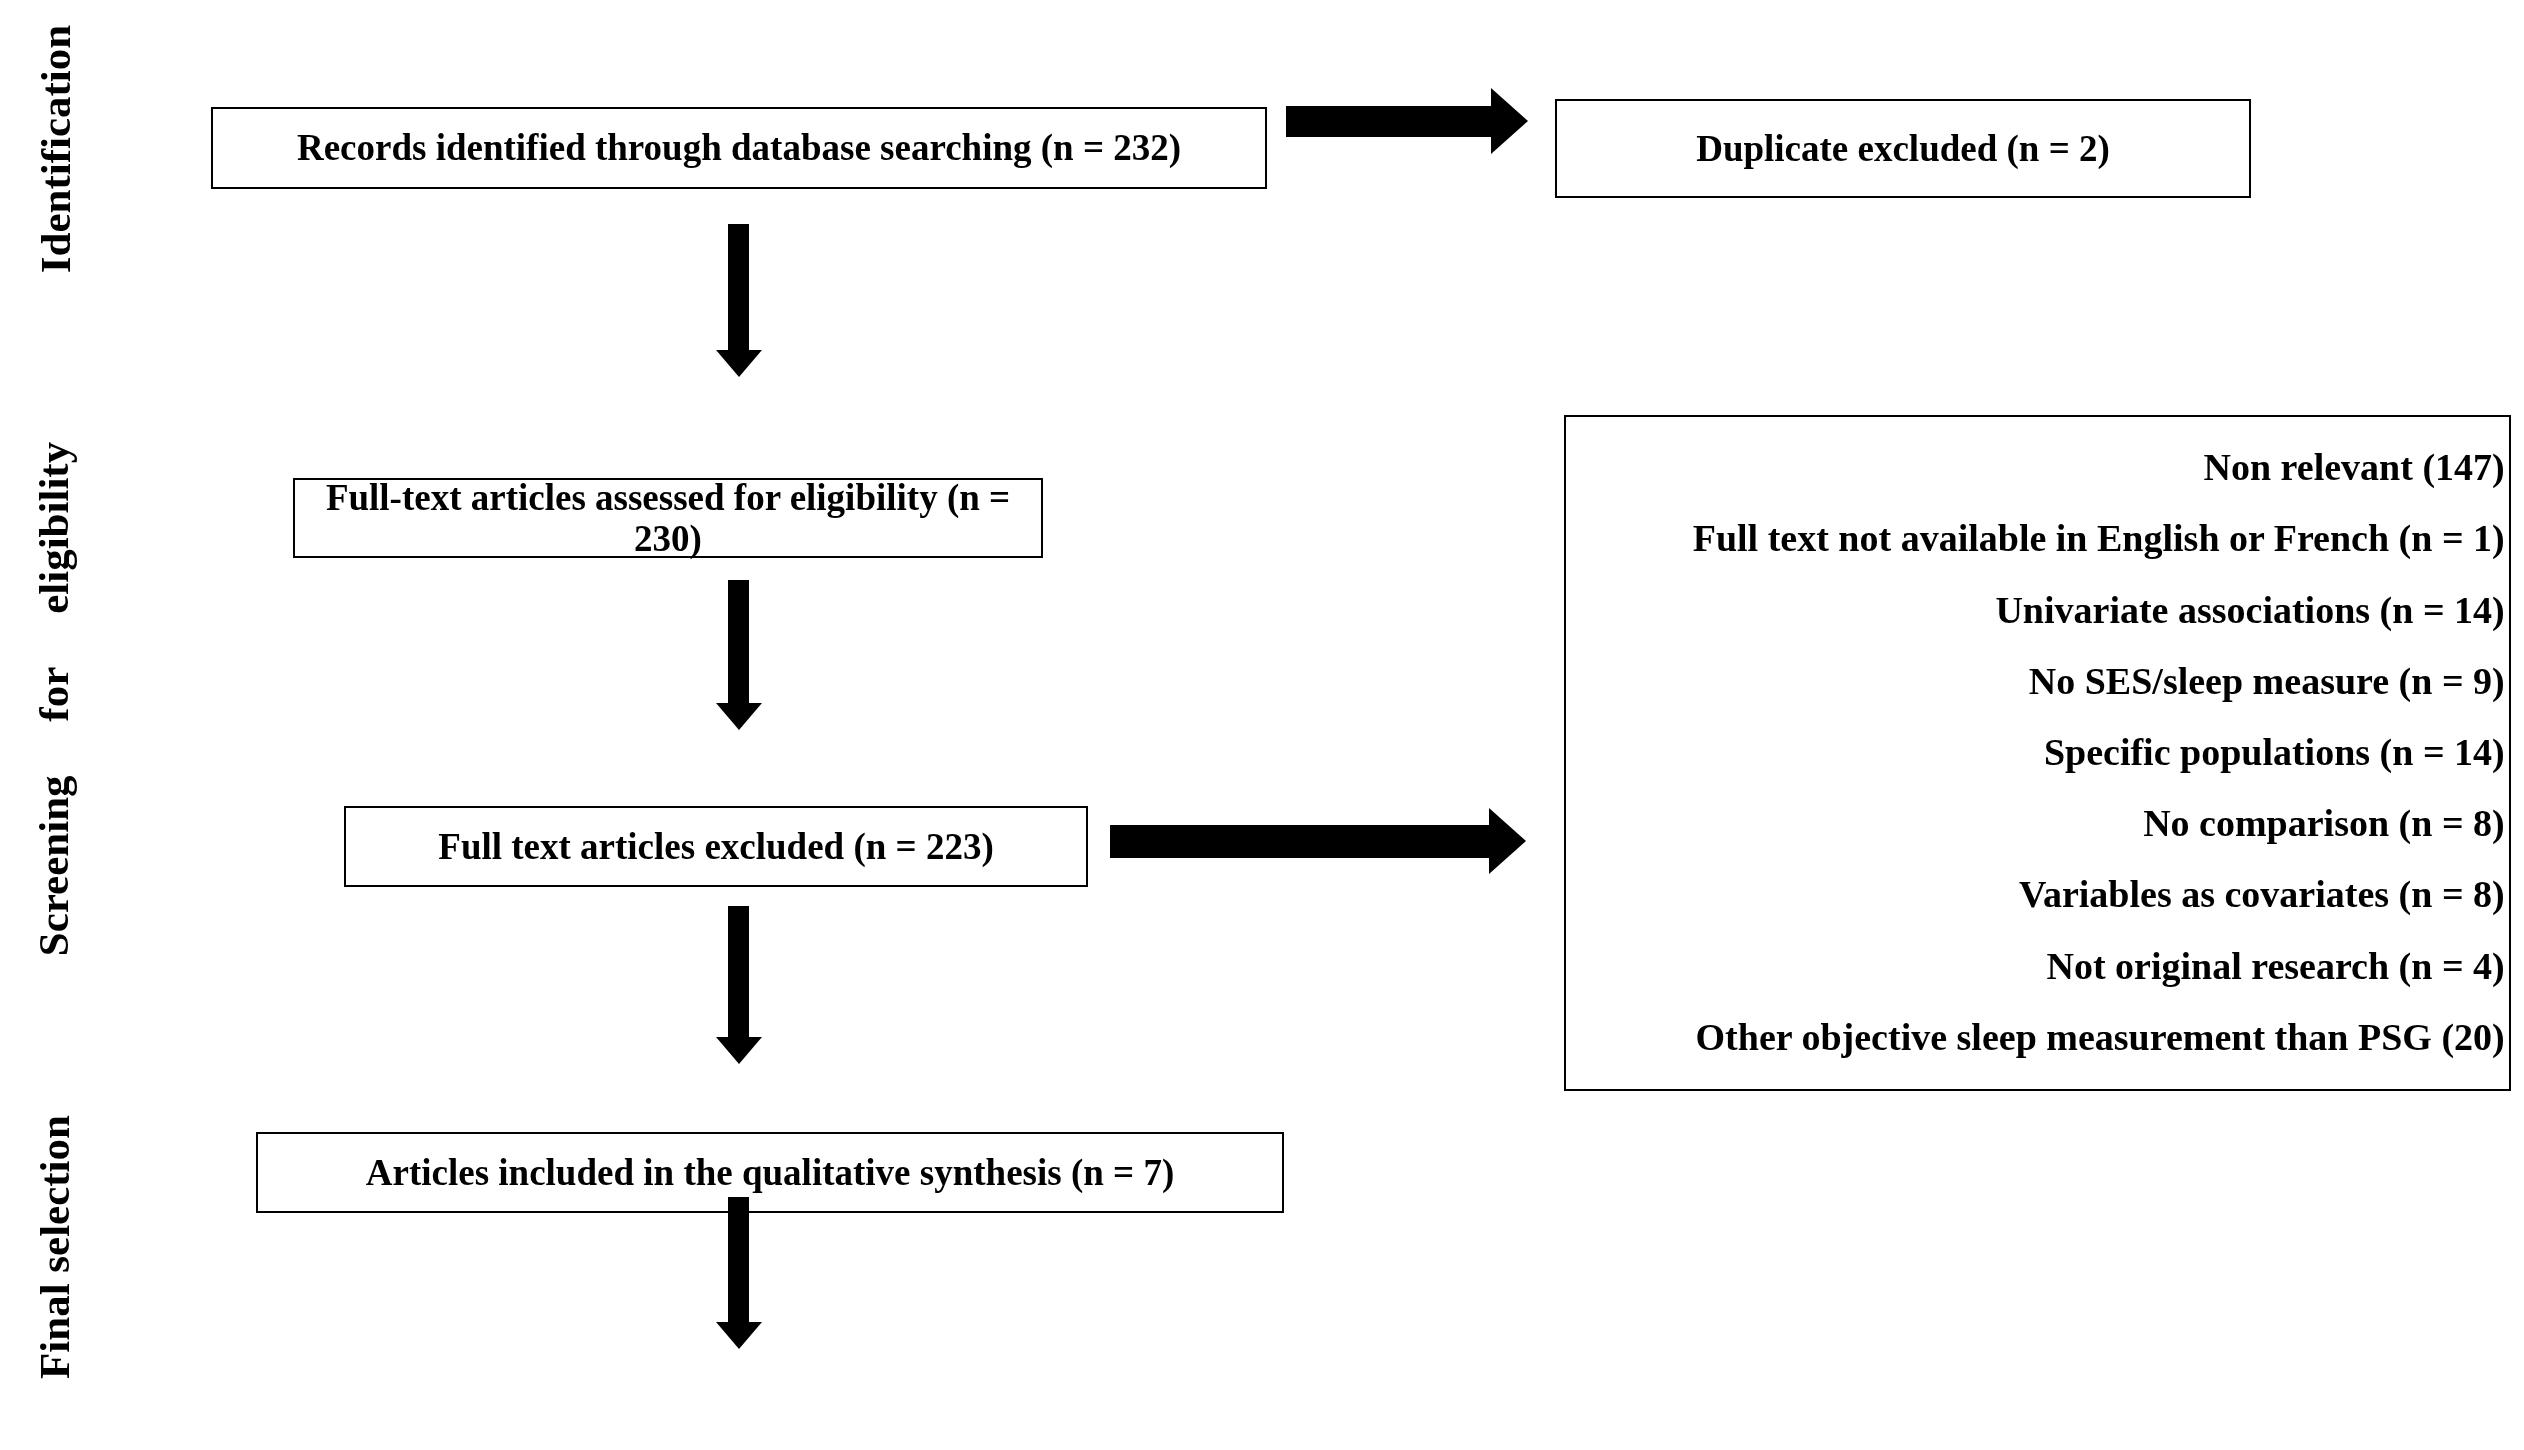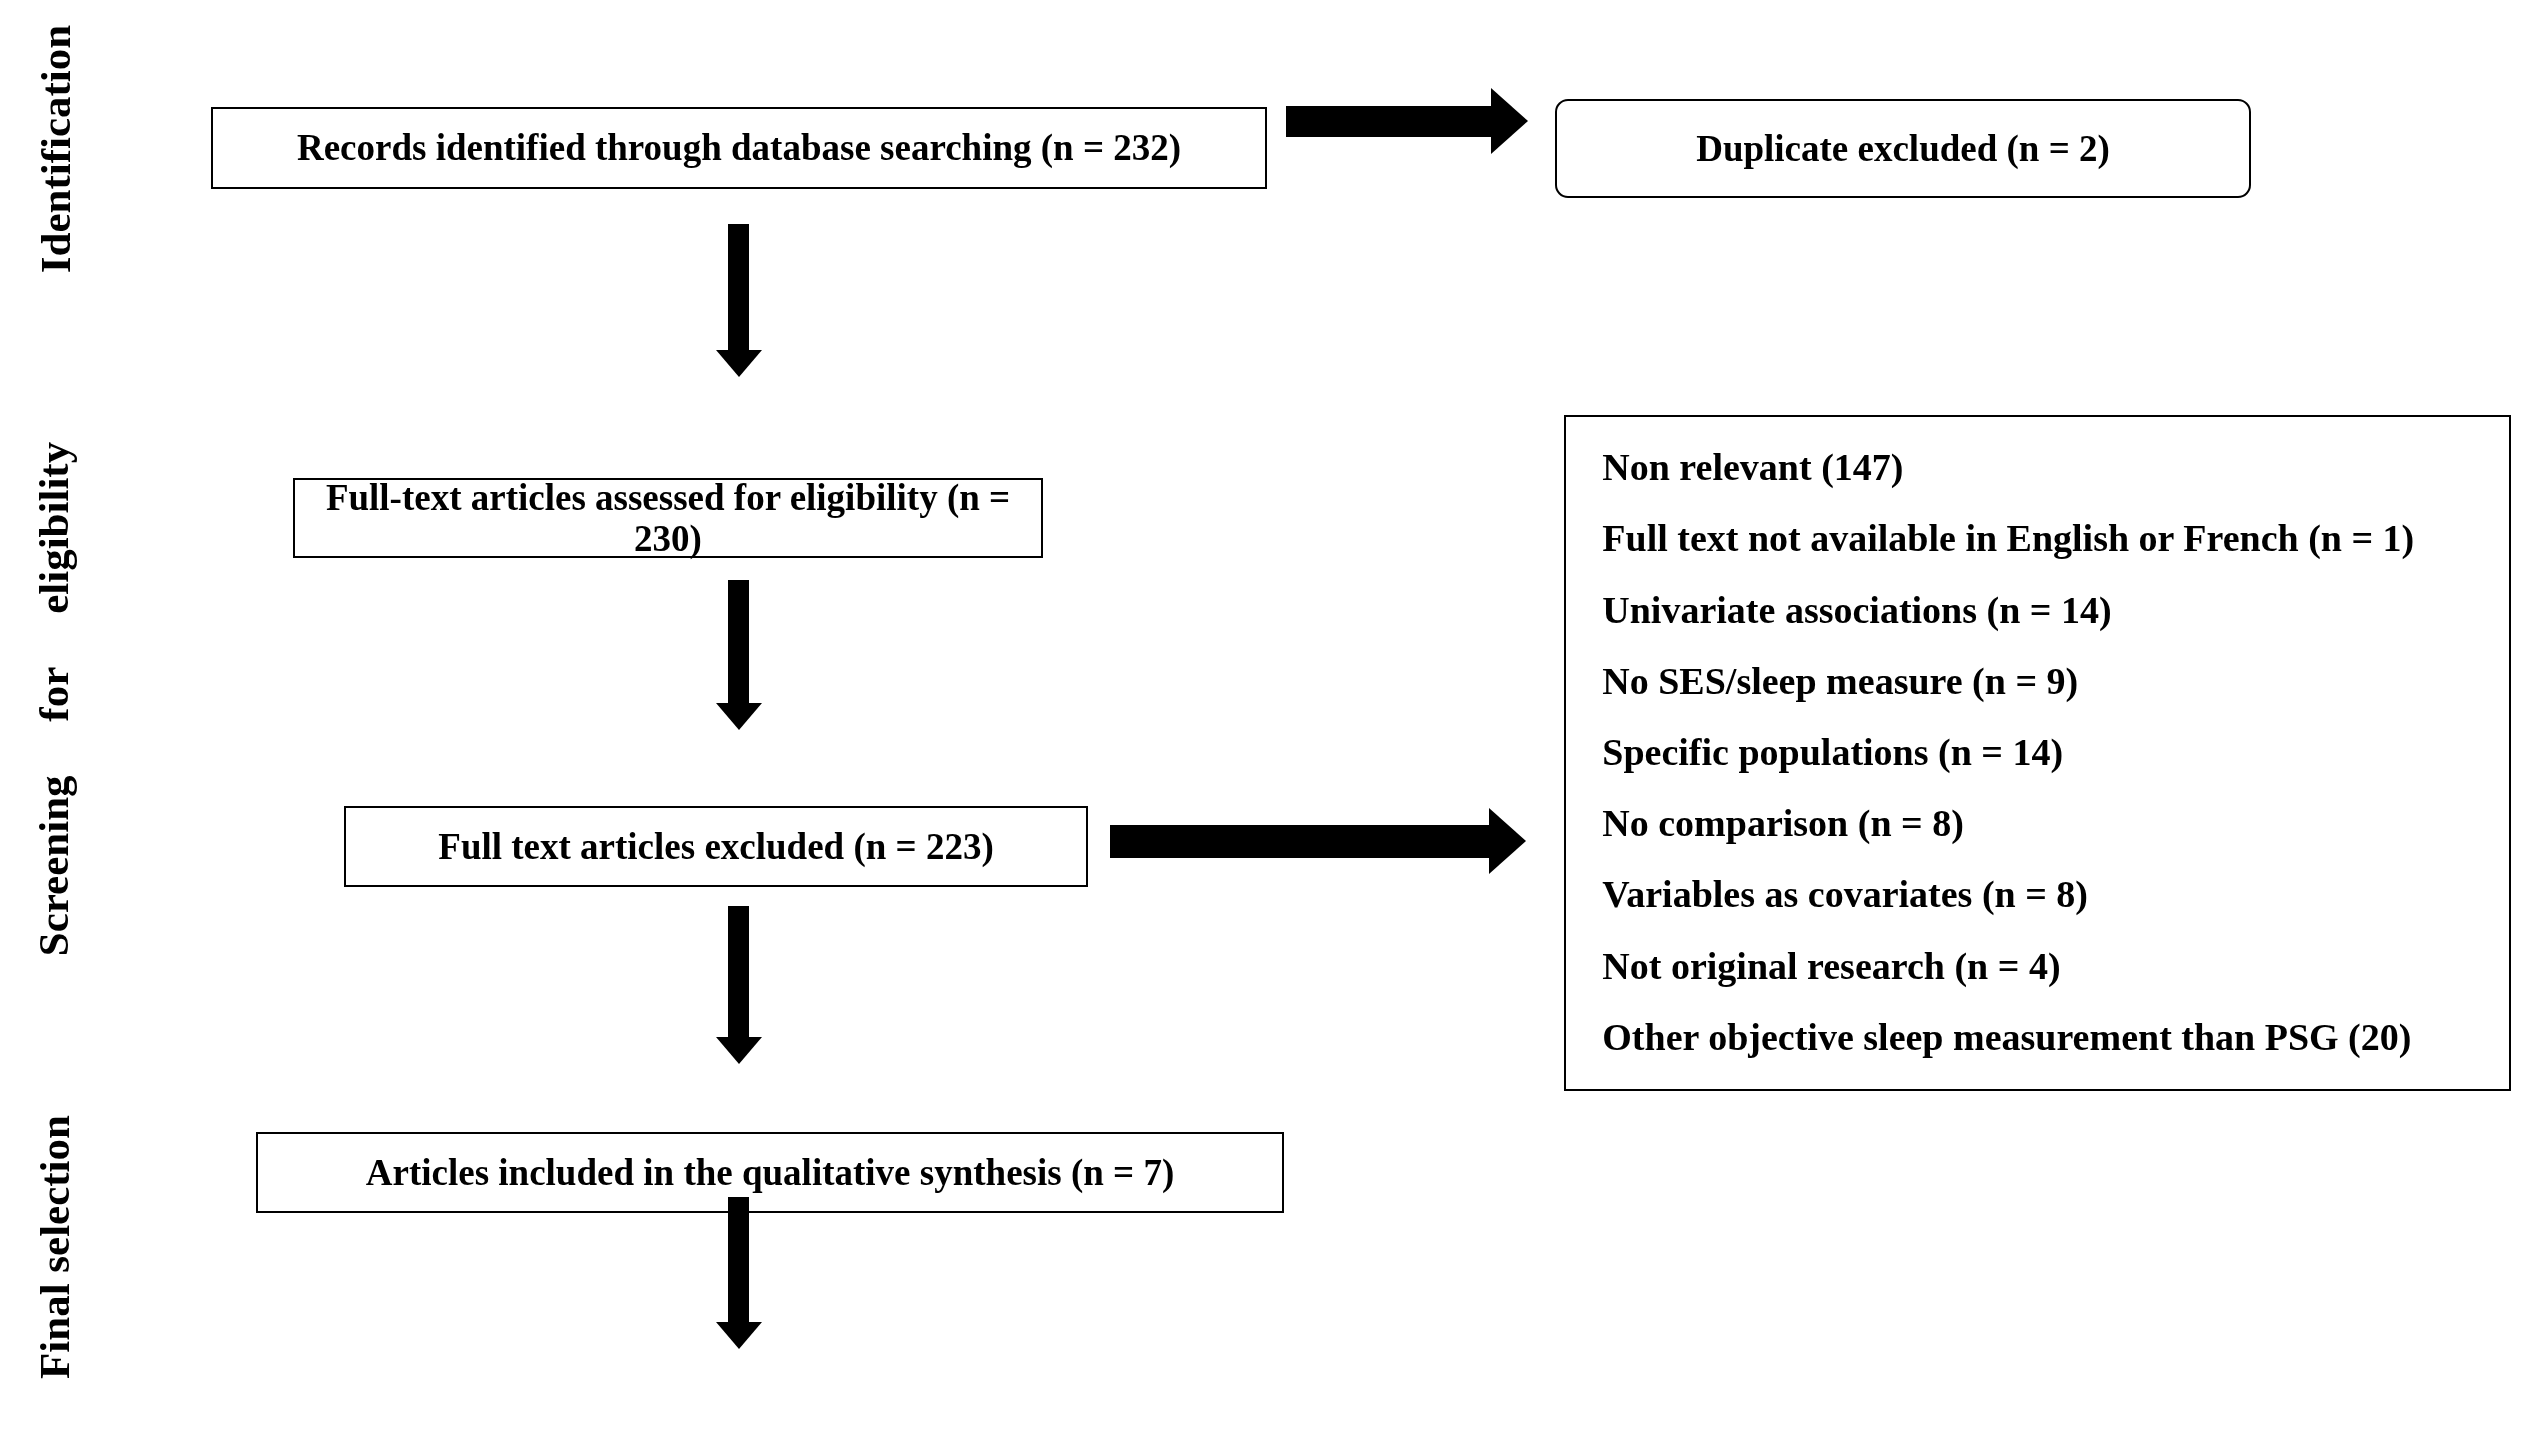--- a/index.html
+++ b/index.html
@@ -23,21 +23,21 @@
     display: flex; align-items: center; justify-content: center;
     text-align: center;
     margin-top: 32px;
   }
   .box .txt { font-weight: bold; font-size: 37px; line-height: 1.12; padding: 0 12.8px; }
 
   .reasons-box {
     position: absolute; box-sizing: border-box;
     border: 2.8px solid #000; background: #fff;
     display: flex; flex-direction: column; justify-content: space-evenly;
-    text-align: left;
+    text-align: right;
     padding-left: 32px;
   }
   .reasons-box .reason { font-weight: bold; font-size: 38px; line-height: 1.05; padding: 0 4.3px; }
 
   .shaft { position: absolute; background: #000; }
   .head-down {
     position: absolute; width: 0; height: 0;
     border-left: 23.4px solid transparent; border-right: 23.4px solid transparent;
     border-top: 27px solid #000;
   }
@@ -53,21 +53,21 @@
 <div class="canvas">
 
   <div class="side-label" style="left:55px; top:149px;">Identification</div>
   <div class="side-label spread" style="left:53px; top:699px;">Screening for eligibility</div>
   <div class="side-label" style="left:54px; top:1247px;">Final selection</div>
 
   <div class="box" style="left:211px; top:75px; width:1056px; height:82px;">
     <div class="txt">Records identified through database searching (n = 232)</div>
   </div>
 
-  <div class="box" style="left:1555px; top:67px; width:696px; height:99px;border-radius:13px;">
+  <div class="box" style="left:1555px; top:67px; width:696px; height:99px;">
     <div class="txt">Duplicate excluded (n = 2)</div>
   </div>
 
   <div class="box" style="left:293px; top:446px; width:750px; height:80px;">
     <div class="txt">Full-text articles assessed for eligibility (n = 230)</div>
   </div>
 
   <div class="box" style="left:344px; top:774px; width:744px; height:81px;">
     <div class="txt">Full text articles excluded (n = 223)</div>
   </div>

